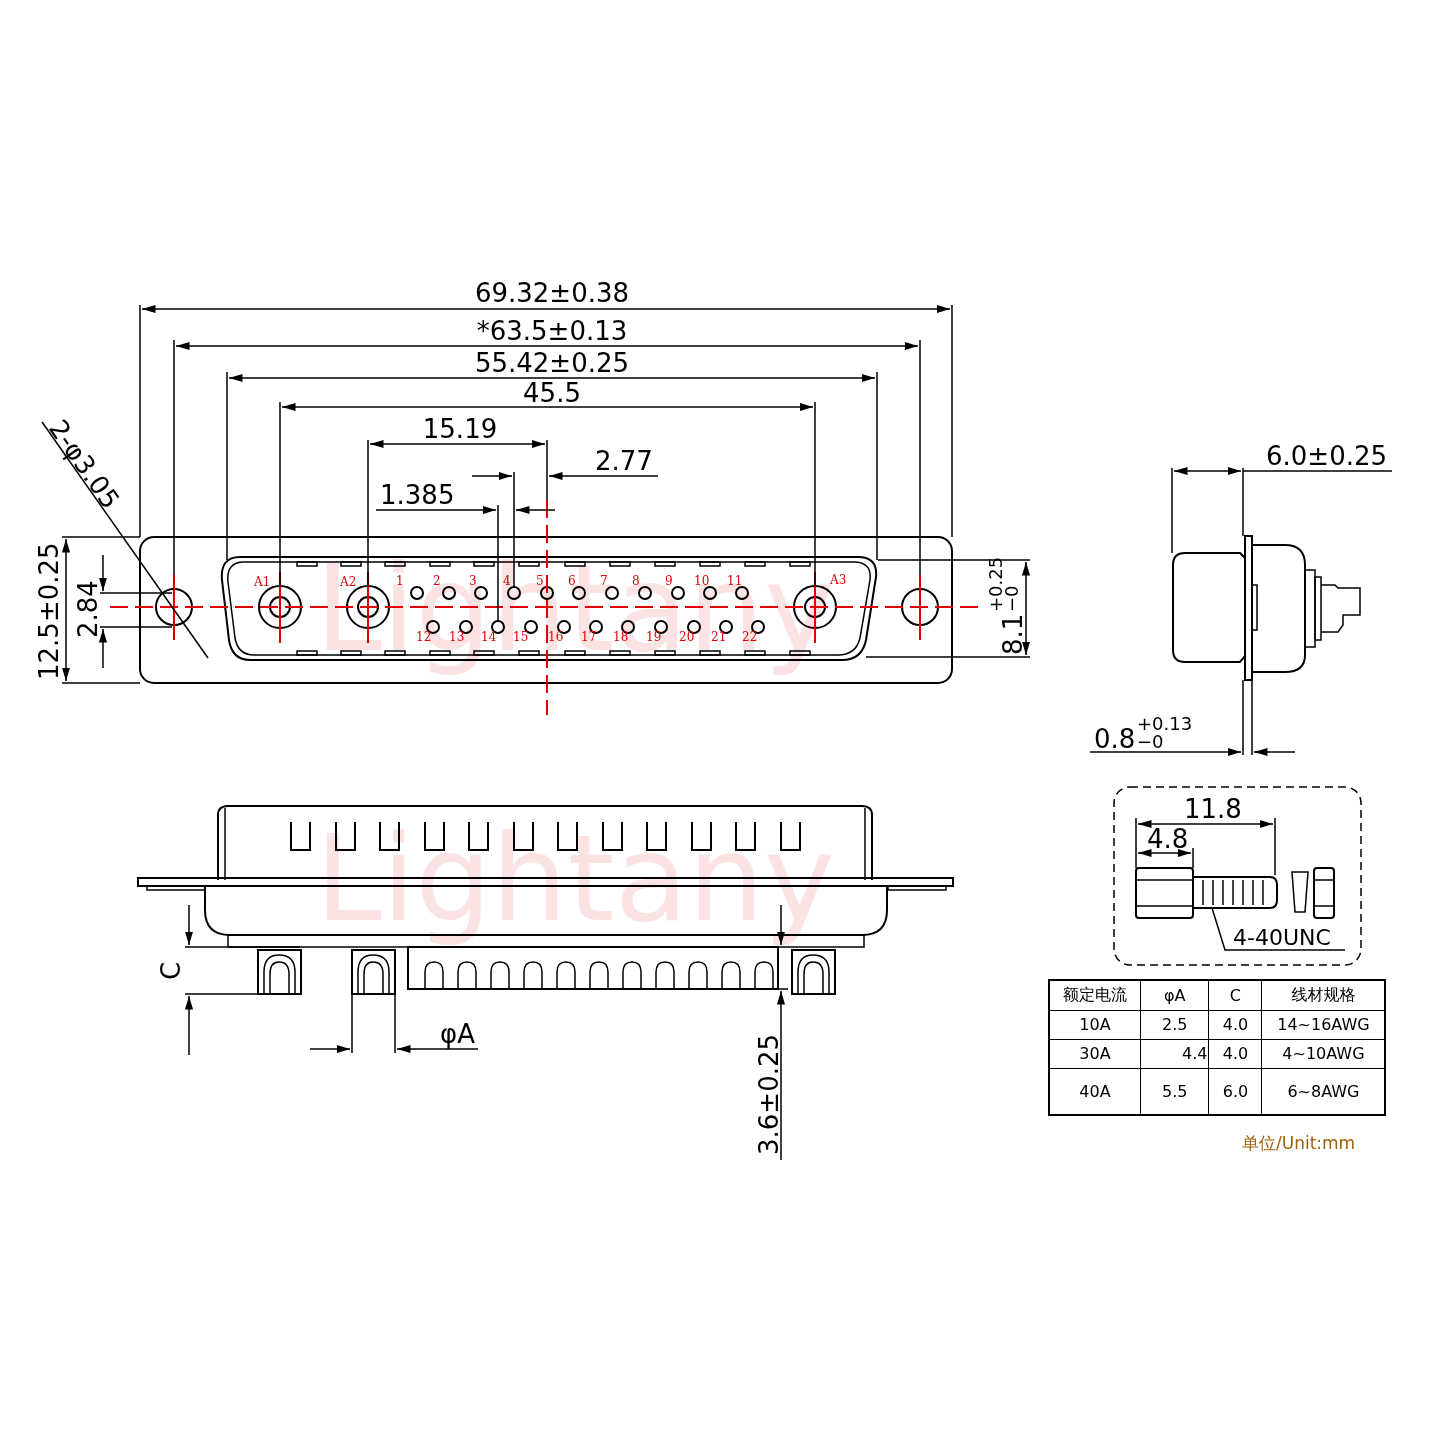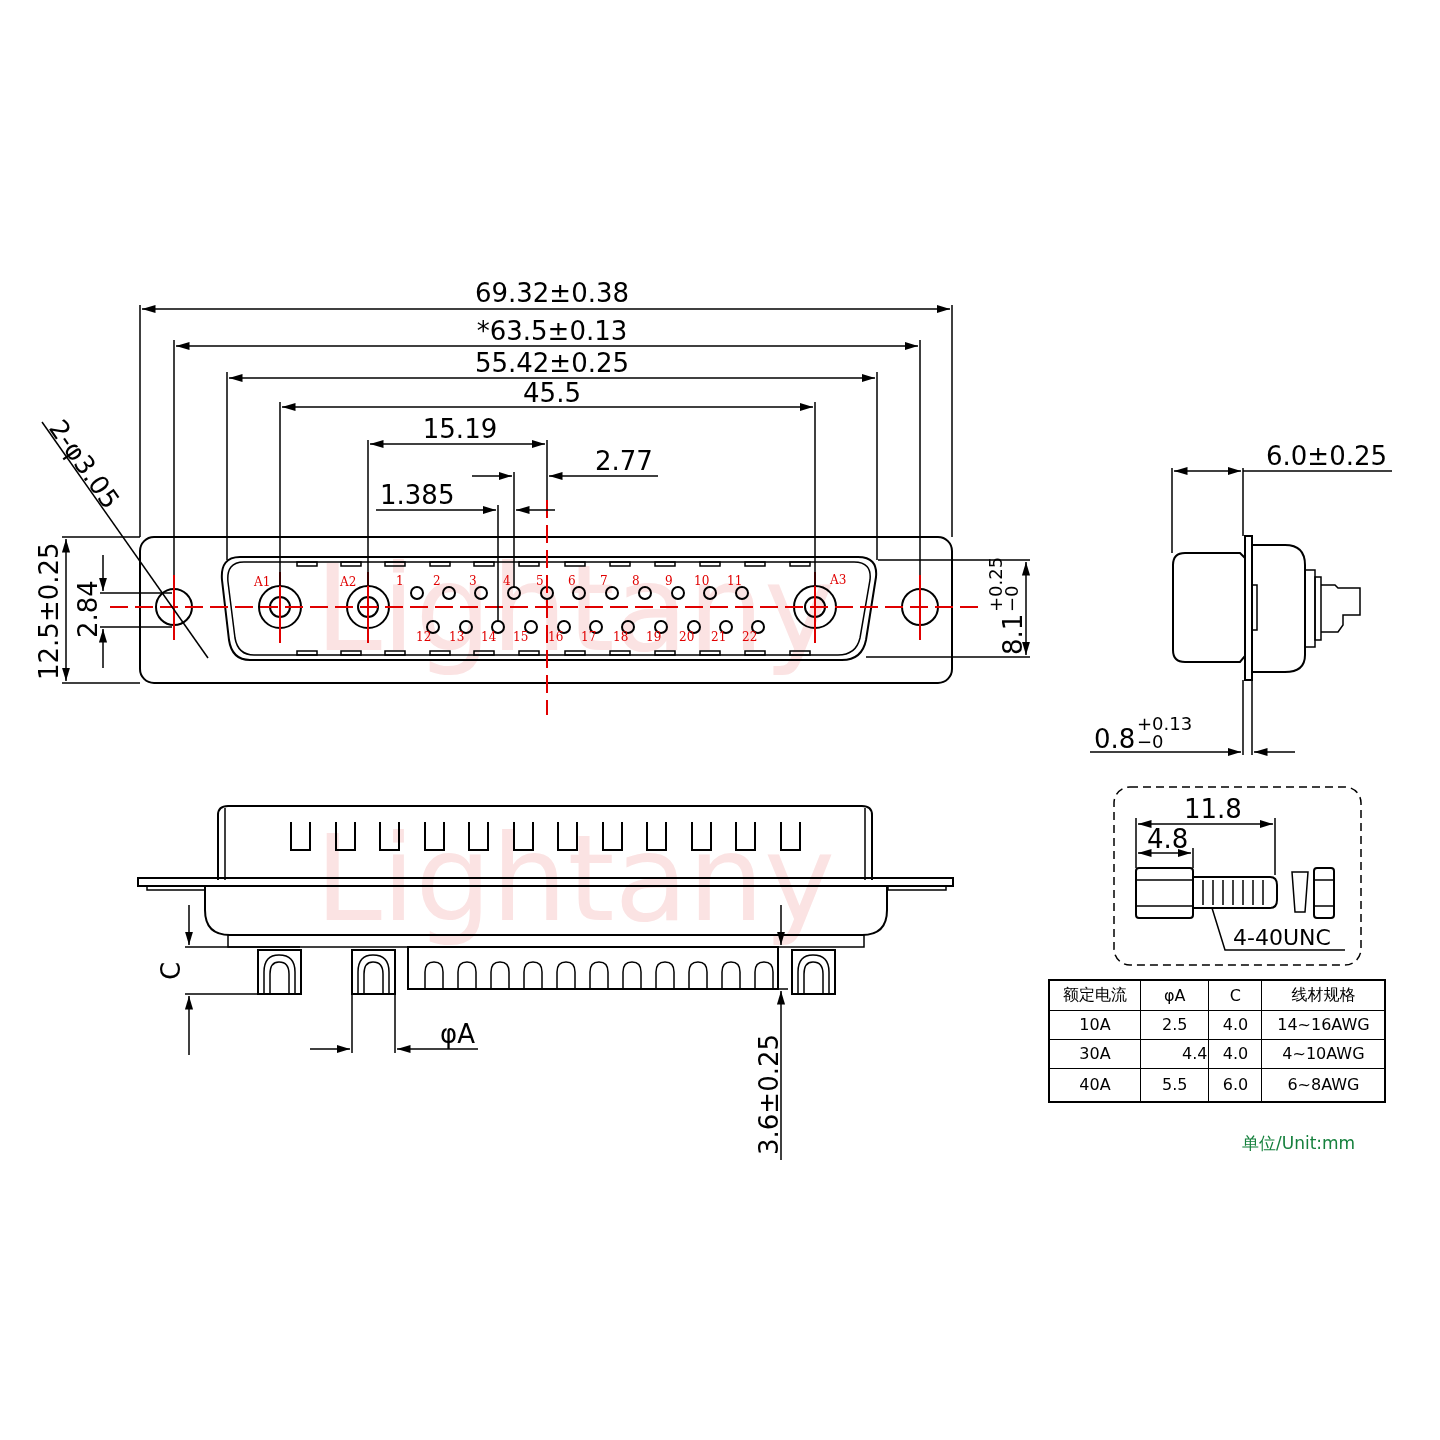--- a/index.html
+++ b/index.html
@@ -341,21 +341,21 @@
       <td style="border:1.5px solid #000;">2.5</td>
       <td style="border:1.5px solid #000;">4.0</td>
       <td style="border:1.5px solid #000;">14~16AWG</td>
     </tr>
     <tr style="height:29px;">
       <td style="border:1.5px solid #000;">30A</td>
       <td style="border:1.5px solid #000;padding-left:41px;">4.4</td>
       <td style="border:1.5px solid #000;">4.0</td>
       <td style="border:1.5px solid #000;">4~10AWG</td>
     </tr>
-    <tr style="height:34px;">
+    <tr style="height:47px;">
       <td style="border:1.5px solid #000;">40A</td>
       <td style="border:1.5px solid #000;">5.5</td>
       <td style="border:1.5px solid #000;">6.0</td>
       <td style="border:1.5px solid #000;">6~8AWG</td>
     </tr>
   </tbody>
 </table>
-<div style="position:absolute; left:1242px; top:1132px; font-family:'DejaVu Sans', sans-serif; font-size:17px; color:#15803d;">单位/Unit:mm</div>
+<div style="position:absolute; left:1242px; top:1132px; font-family:'DejaVu Sans', sans-serif; font-size:17px; color:#a16207;">单位/Unit:mm</div>
 
 </body></html>

